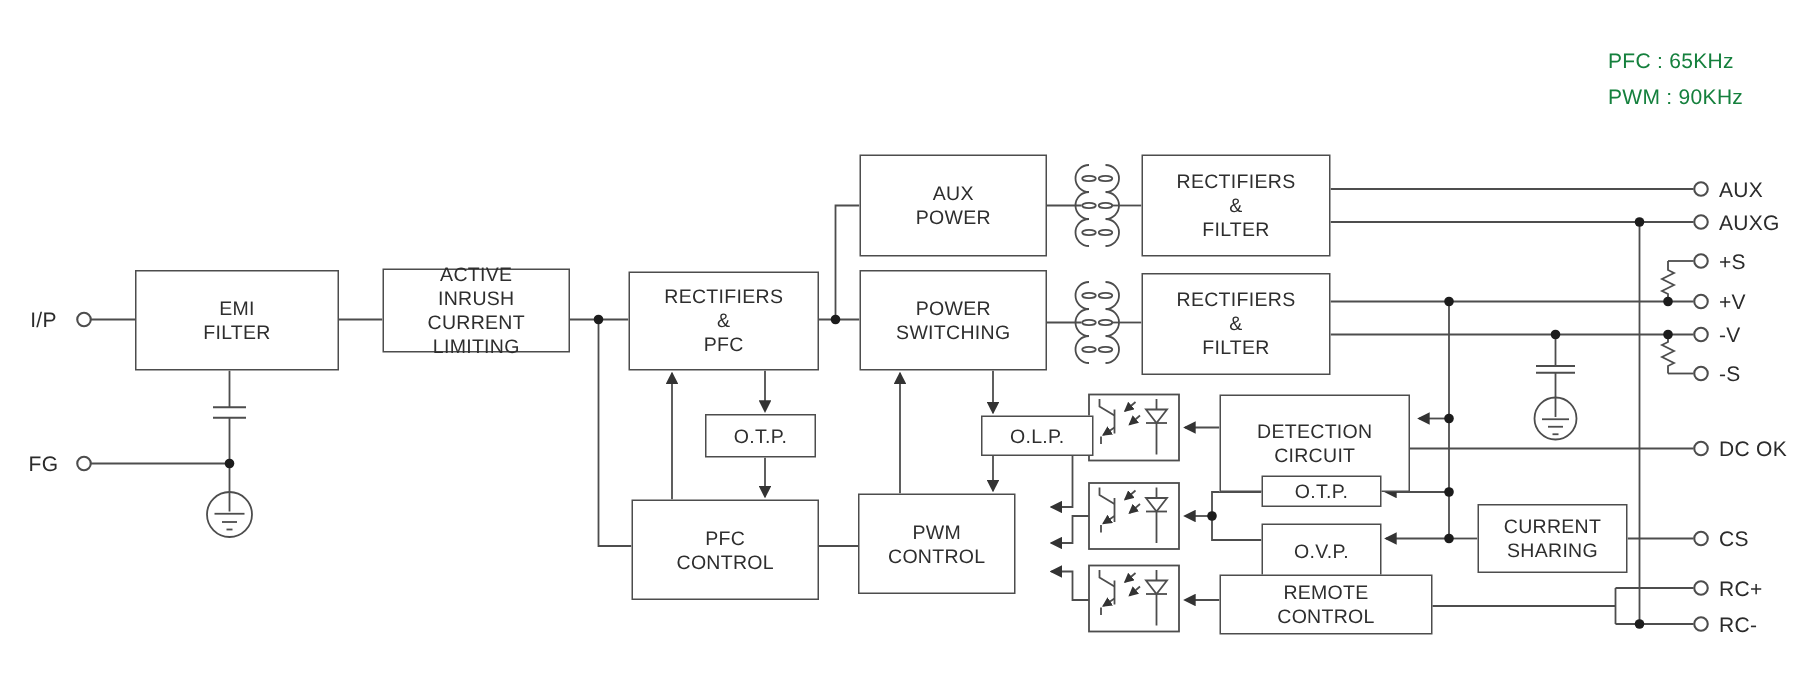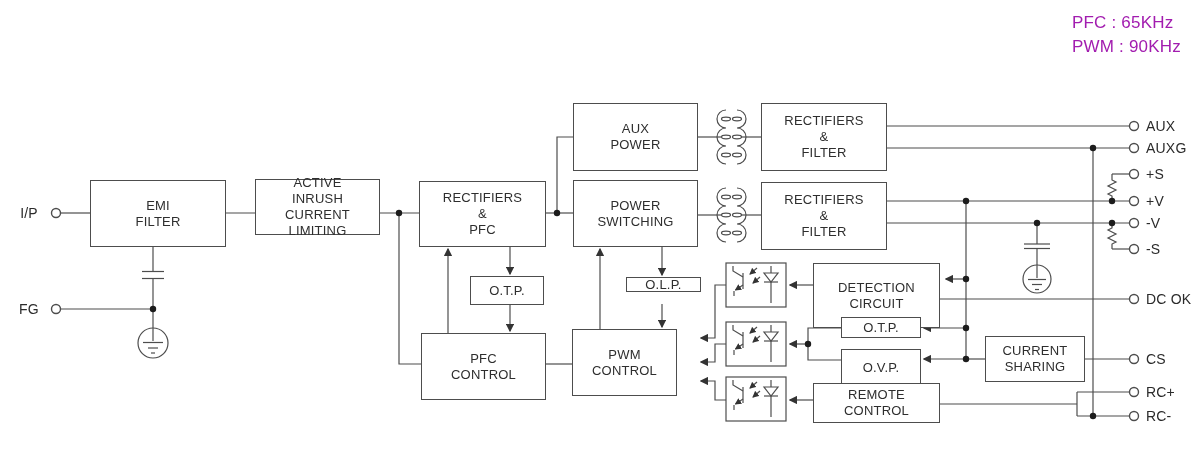--- a/index.html
+++ b/index.html
@@ -14,22 +14,22 @@
     white-space:pre-line;font-size:13px;line-height:1.22;letter-spacing:.2px;
     color:#2e2e2e;box-sizing:border-box;
   }
   .tlabel{
     position:absolute;font-size:14px;line-height:18px;height:18px;
     color:#2b2b2b;letter-spacing:.2px;white-space:nowrap;
   }
   .tlabel.right{left:1146px;}
   .tlabel.left{left:10px;width:38px;text-align:center;}
   .notes{
-    position:absolute;left:1072px;top:11px;font-size:17px;line-height:24px;
-    color:#a21caf;letter-spacing:.2px;
+    position:absolute;left:1072px;top:28px;font-size:14px;line-height:24px;
+    color:#15803d;letter-spacing:.2px;
   }
 </style>
 </head>
 <body>
 
 <div class="stage">
 
   <svg class="wires" width="1200" height="454" viewBox="0 0 1200 454" fill="none" stroke="#4d4d4d" stroke-width="1.2">
     <defs>
       <marker id="arr" viewBox="0 0 10 10" refX="8.5" refY="5" markerWidth="7" markerHeight="7" orient="auto-start-reverse">
@@ -211,32 +211,32 @@
 POWER</div>
   <div class="box" style="left:573px;top:180px;width:125px;height:67px">POWER
 SWITCHING</div>
   <div class="box" style="left:761px;top:103px;width:126px;height:68px">RECTIFIERS
 &amp;
 FILTER</div>
   <div class="box" style="left:761px;top:182px;width:126px;height:68px">RECTIFIERS
 &amp;
 FILTER</div>
   <div class="box" style="left:470px;top:276px;width:74px;height:29px">O.T.P.</div>
-  <div class="box" style="left:626px;top:277px;width:75px;height:15px">O.L.P.</div>
+  <div class="box" style="left:654px;top:277px;width:75px;height:27px">O.L.P.</div>
   <div class="box" style="left:421px;top:333px;width:125px;height:67px">PFC
 CONTROL</div>
   <div class="box" style="left:572px;top:329px;width:105px;height:67px">PWM
 CONTROL</div>
   <div class="box" style="left:813px;top:263px;width:127px;height:65px">DETECTION
 CIRCUIT</div>
   <div class="box" style="left:841px;top:317px;width:80px;height:21px">O.T.P.</div>
   <div class="box" style="left:841px;top:349px;width:80px;height:37px">O.V.P.</div>
   <div class="box" style="left:985px;top:336px;width:100px;height:46px">CURRENT
 SHARING</div>
-  <div class="box" style="left:813px;top:383px;width:127px;height:40px">REMOTE
+  <div class="box" style="left:813px;top:383px;width:142px;height:40px">REMOTE
 CONTROL</div>
 
   <div class="tlabel left" style="top:204px">I/P</div>
   <div class="tlabel left" style="top:300px">FG</div>
   <div class="tlabel right" style="top:117px">AUX</div>
   <div class="tlabel right" style="top:139px">AUXG</div>
   <div class="tlabel right" style="top:165px">+S</div>
   <div class="tlabel right" style="top:192px">+V</div>
   <div class="tlabel right" style="top:214px">-V</div>
   <div class="tlabel right" style="top:240px">-S</div>

